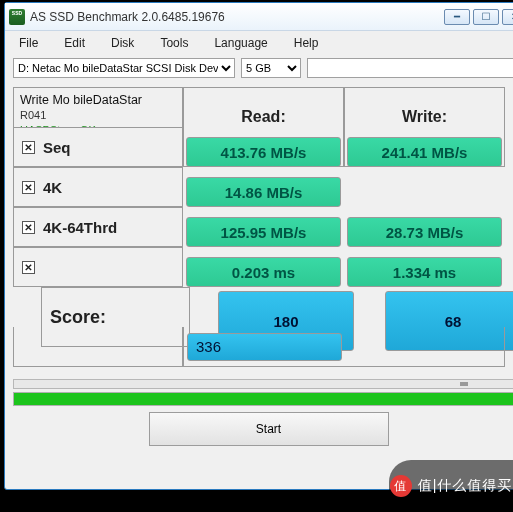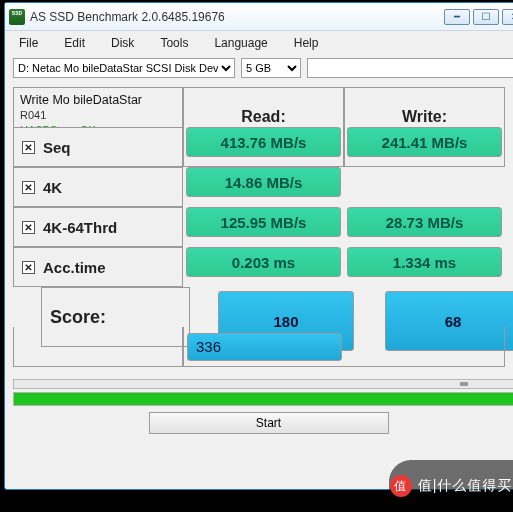--- a/index.html
+++ b/index.html
@@ -38,32 +38,32 @@
   .c1,.c2 { width:161px; justify-content:center; font-weight:700; }
   .hdr .cell { height:80px; align-items:flex-start; padding-top:20px; font-weight:700; font-size:16px; }
   .hdr .c0 { font-weight:400; font-size:11px; line-height:1.3; padding:4px 6px; flex-direction:column; align-items:flex-start; }
   .c0 .dname { font-size:12.5px; color:#111; }
   .c0 .dsub  { color:#333; }
   .c0 .dok   { color:#1a8f1a; }
   .c0 .dcap  { color:#333; }
   .chk { width:13px; height:13px; border:1px solid #555; margin-right:8px;
          display:inline-flex; align-items:center; justify-content:center;
          background:#fff; font-size:10px; }
-  .green { background:linear-gradient(#39d9a5,#2ec993); color:#054; border-radius:3px; margin:0 3px; height:30px; width:155px; }
+  .green { background:linear-gradient(#39d9a5,#2ec993); color:#054; border-radius:3px; margin:10px 3px; height:30px; width:155px; }
   .score .cell { height:60px;margin-left:28px; }
   .score .c0 { font-size:18px; font-weight:700; }
   .bscore { background:linear-gradient(#34c3ef,#1fa8d8); color:#013; border-radius:3px; font-size:15px; height:28px; width:155px; margin:4px 3px; }
   .totalrow { display:flex; height:40px; }
   .totalrow .spacer { width:170px; border:1px solid #9a9a9a; border-top:0; }
   .totalrow .tc { width:322px; border:1px solid #9a9a9a; border-top:0; display:flex; align-items:center; }
   .pbar1 { height:10px; border:1px solid #b7b7b7; background:#e8e8e8; margin-top:6px; position:relative; }
   .pbar1::after { content:""; position:absolute; right:55px; top:2px; width:8px; height:4px; background:#9a9a9a; }
   .pbar2 { height:14px; border:1px solid #b0b0b0; background:#1cc41c; margin-top:3px; }
   .prog-area { padding-top:4px; }
-  .start { width:240px; height:22px; margin:6px auto 0; background:linear-gradient(#f8f8f8,#e2e2e2);
+  .start { width:240px; height:34px; margin:6px auto 0; background:linear-gradient(#f8f8f8,#e2e2e2);
            border:1px solid #9c9c9c; font-size:12px; display:flex; align-items:center; justify-content:center;
            cursor:pointer; }
   .watermark { position:absolute; right:0; bottom:0; width:124px; height:52px;
                background:rgba(0,0,0,.55); border-top-left-radius:22px;
                display:flex; align-items:center; justify-content:center;
                color:#fff; font-size:14px; letter-spacing:1px; }
   .watermark .logo { width:22px;height:22px;border-radius:50%;background:#e53935;margin-right:6px;
                      display:flex;align-items:center;justify-content:center;font-size:12px;}
 </style>
 </head>
@@ -137,21 +137,20 @@
           <span class="chk">✕</span>
           <span>4K-64Thrd</span>
         </div>
         <div class="cell c1 green">125.95 MB/s</div>
         <div class="cell c2 green">28.73 MB/s</div>
       </div>
 
       <div class="row">
         <div class="cell c0">
           <span class="chk">✕</span>
-          <span>Acc.time</span>
         </div>
         <div class="cell c1 green">0.203 ms</div>
         <div class="cell c2 green">1.334 ms</div>
       </div>
 
       <div class="row score">
         <div class="cell c0">Score:</div>
         <div class="cell c1 bscore">180</div>
         <div class="cell c2 bscore">68</div>
       </div>

